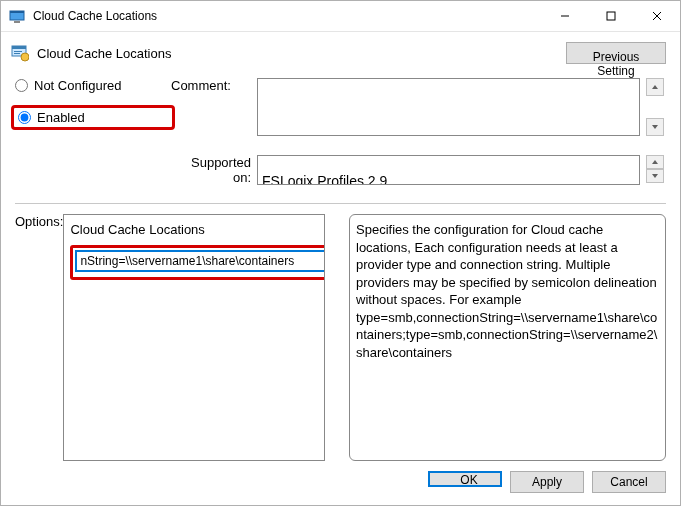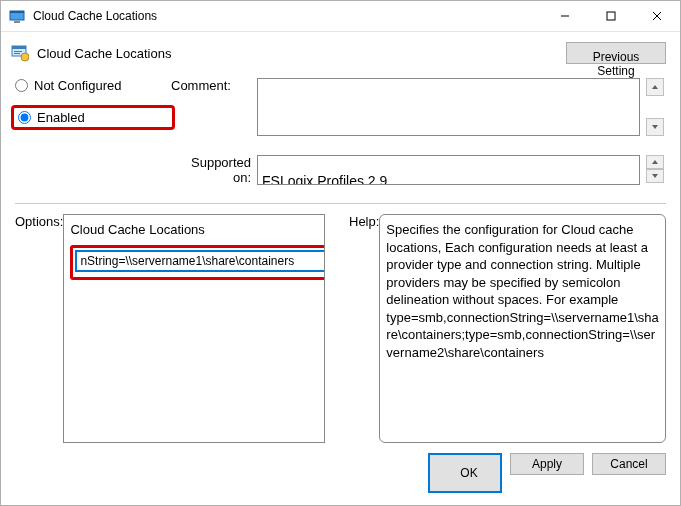--- a/index.html
+++ b/index.html
@@ -196,21 +196,21 @@
     width:74px;
     height:22px;
     border:1px solid #adadad;
     background:#e1e1e1;
     font-family:inherit;
     font-size:12px;
     padding:0;
   }
   .bottom-bar button.primary {
     border:2px solid #0078d7;
-    height:40px;
+    height:16px;
     padding-left:8px;
   }
 </style>
 </head>
 <body>
 
 <div class="window">
 
   <div class="titlebar">
     <span class="icon">
@@ -314,21 +314,20 @@
     <div class="col col-left">
       <div class="col-label">Options:</div>
       <div class="panel">
         <div class="opt-label">Cloud Cache Locations</div>
         <div class="opt-input-hl">
           <input class="opt-input" type="text" value="nString=\\servername1\share\containers" style="">
         </div>
       </div>
     </div>
     <div class="col">
-      <div class="col-label">Help:</div>
       <div class="panel help-text">
         <span>Specifies the configuration for Cloud cache locations, Each configuration needs at least a provider type and connection string. Multiple providers may be specified by semicolon delineation without spaces. For example type=smb,connectionString=\\servername1\share\containers;type=smb,connectionString=\\servername2\share\containers</span>
       </div>
     </div>
   </div>
 
   <div class="bottom-bar">
     <button class="primary">OK</button>
     <button>Apply</button>
     <button>Cancel</button>

